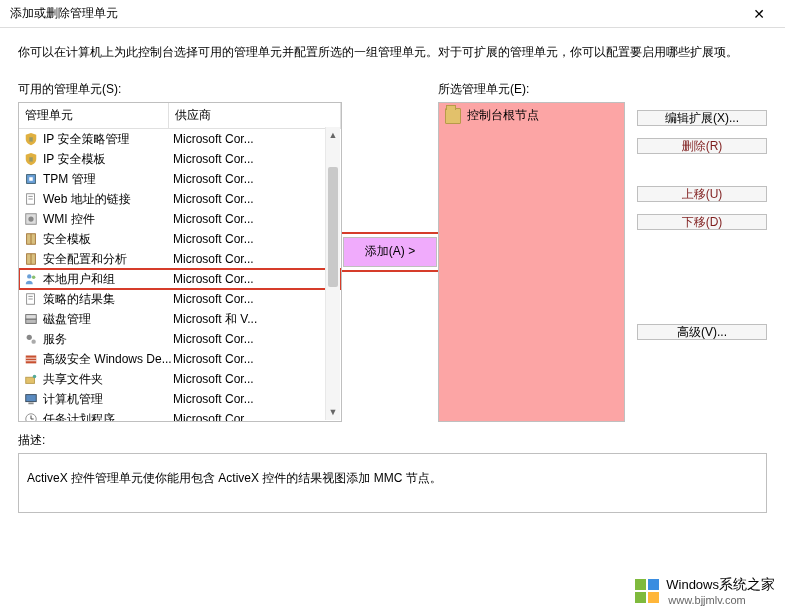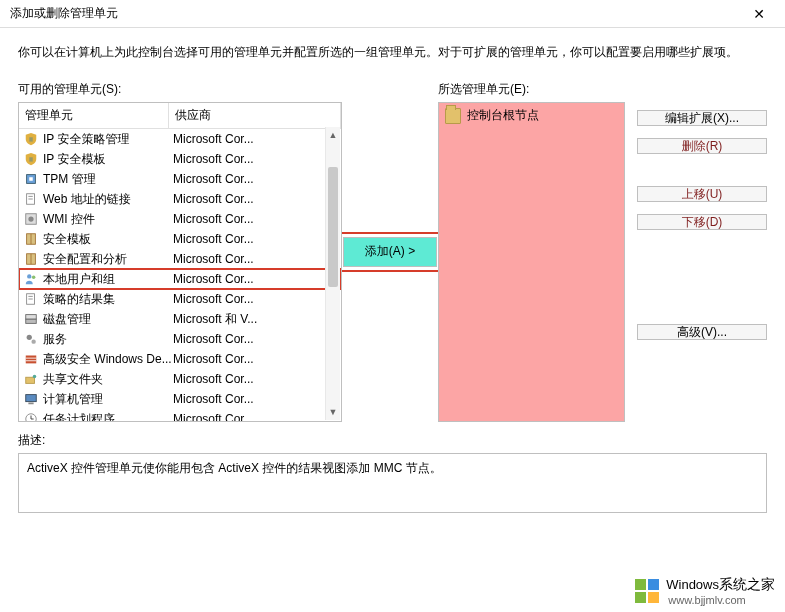--- a/index.html
+++ b/index.html
@@ -98,32 +98,32 @@
   background: #f6f6f6;
   font-size: 12px;
   cursor:pointer;
   display:flex; align-items:center; justify-content:center;
 }
 .btn:disabled, .btn.disabled { color:#7f1d1d; cursor:default; }
 .add-btn {
   height: 30px;
   width: 94px;
   border:1px solid #bfbfbf;
-  background:#5eead4;
+  background:#f0abfc;
   font-size:12px;
   cursor:pointer;
   outline: 2px solid #d63c2a;
   outline-offset: 3px;
 }
 .desc-section { padding: 10px 18px 0 18px; }
 .desc-label { font-size:12px; margin-bottom:4px; display:block; }
 .desc-box {
   border:1px solid #bfbfbf;
   height: 60px;
-  padding: 6px 8px;
+  padding: 16px 8px;
   font-size:12px;
   background:#fff;
 }
 .watermark {
   position:absolute;
   right: 10px;
   bottom: 6px;
   display:flex;
   align-items:center;
   gap:6px;

